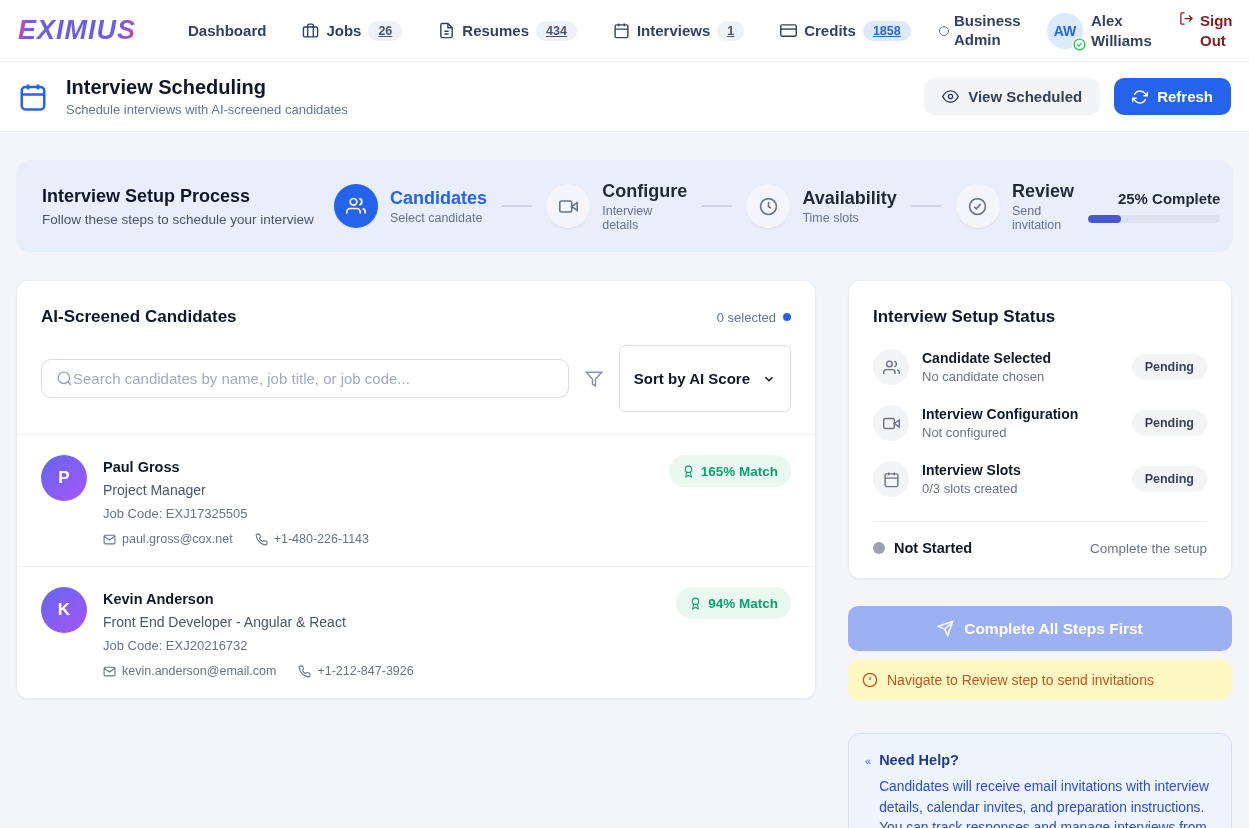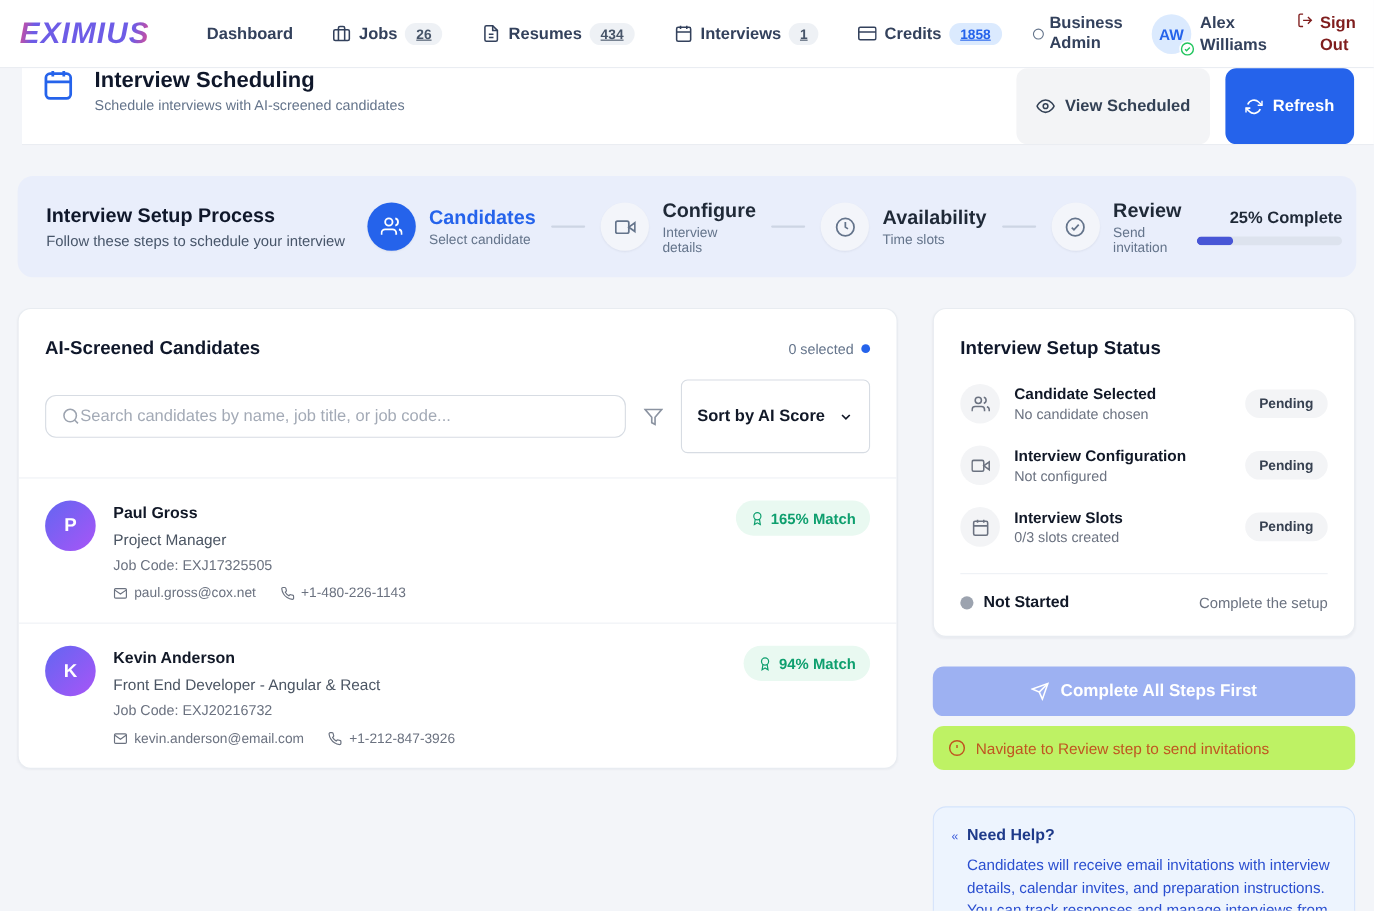--- a/index.html
+++ b/index.html
@@ -20,21 +20,21 @@
   .nav-right { margin-left:auto; display:flex; align-items:center; gap:24px; }
   .role-chip { display:flex; align-items:center; gap:5px; font-size:15px; font-weight:700; color:#33415c; width:84px; line-height:1.25; }
   .role-icon { width:10px; height:10px; border:1.5px solid #64748b; border-radius:50%; flex:none; }
   .user-chip { display:flex; align-items:center; gap:8px; cursor:pointer; }
   .avatar { position:relative; width:36px; height:36px; border-radius:50%; background:#dbeafe; color:#2563eb; font-weight:800; font-size:14px; display:flex; align-items:center; justify-content:center; flex:none; }
   .avatar .check { position:absolute; right:-4px; bottom:-3px; width:15px; height:15px; background:#fff; border-radius:50%; color:#22c55e; display:flex; align-items:center; justify-content:center; }
   .user-name { font-size:15px; font-weight:700; color:#33415c; width:64px; line-height:1.3; }
   .signout { display:flex; gap:6px; font-size:15px; font-weight:600; color:#7f1d1d; width:52px; line-height:1.3; cursor:pointer; }
 
   
-  .page-header { height:70px; background:#fff; border-bottom:1px solid #e8ecf1; display:flex; padding:0 18px;margin-left:20px; }
+  .page-header { height:70px; background:#fff; border-bottom:1px solid #e8ecf1; display:flex; align-items:center; padding:0 18px; }
   .ph-icon { color:#2563eb; margin-right:18px; }
   .ph-title { font-size:20px; font-weight:800; color:#0f172a; }
   .ph-sub { font-size:13px; color:#64748b; margin-top:3px; }
   .ph-actions { margin-left:auto; display:flex; gap:14px; }
   .btn { display:flex; align-items:center; gap:9px; border:none; border-radius:10px; font-size:15px; font-weight:600; padding:10px 18px; cursor:pointer; font-family:inherit; }
   .btn-light { background:#f3f4f6; color:#334155; }
   .btn-primary { background:#2563eb; color:#fff; }
 
   
   .main { padding:28px 16px 0; }
@@ -93,21 +93,21 @@
   .status-text { flex:1; }
   .status-name { font-size:14px; font-weight:800; color:#111827; }
   .status-sub { font-size:13px; color:#6b7280; margin-top:3px; }
   .pill { background:#f3f4f6; color:#374151; font-size:12.5px; font-weight:700; border-radius:999px; padding:6px 13px; }
   .status-footer { border-top:1px solid #eef1f5; margin-top:24px; padding-top:18px; display:flex; align-items:center; justify-content:space-between; }
   .overall { display:flex; align-items:center; gap:9px; font-size:14.5px; font-weight:800; color:#111827; }
   .dot-gray { width:12px; height:12px; border-radius:50%; background:#9ca3af; }
   .overall-hint { font-size:13.5px; color:#6b7280; }
 
   .complete-btn { width:100%; margin-top:27px; background:#9db1f2; color:#fff; border:none; border-radius:10px; height:45px; font-size:15.5px; font-weight:600; font-family:inherit; display:flex; align-items:center; justify-content:center; gap:10px; cursor:not-allowed; }
-  .warning-box { margin-top:9px; background:#bef264; border-radius:10px; padding:12px 14px; display:flex; align-items:center; gap:9px; font-size:14px; color:#c05621; }
+  .warning-box { margin-top:9px; background:#fef9c3; border-radius:10px; padding:12px 14px; display:flex; align-items:center; gap:9px; font-size:14px; color:#c05621; }
   .help-box { margin-top:33px; background:#edf4fe; border:1px solid #d4e3fb; border-radius:12px; padding:18px 18px 18px 16px; display:flex; gap:8px; }
   .help-marker { color:#3b5bdb; font-size:11px; padding-top:3px; }
   .help-title { font-size:14.5px; font-weight:800; color:#1e3a8a; }
   .help-body { font-size:13.8px; color:#2b4fd0; line-height:1.5; margin-top:9px; }
 </style>
 </head>
 <body>
 
 <div class="navbar">
   <div class="logo">EXIMIUS</div>

